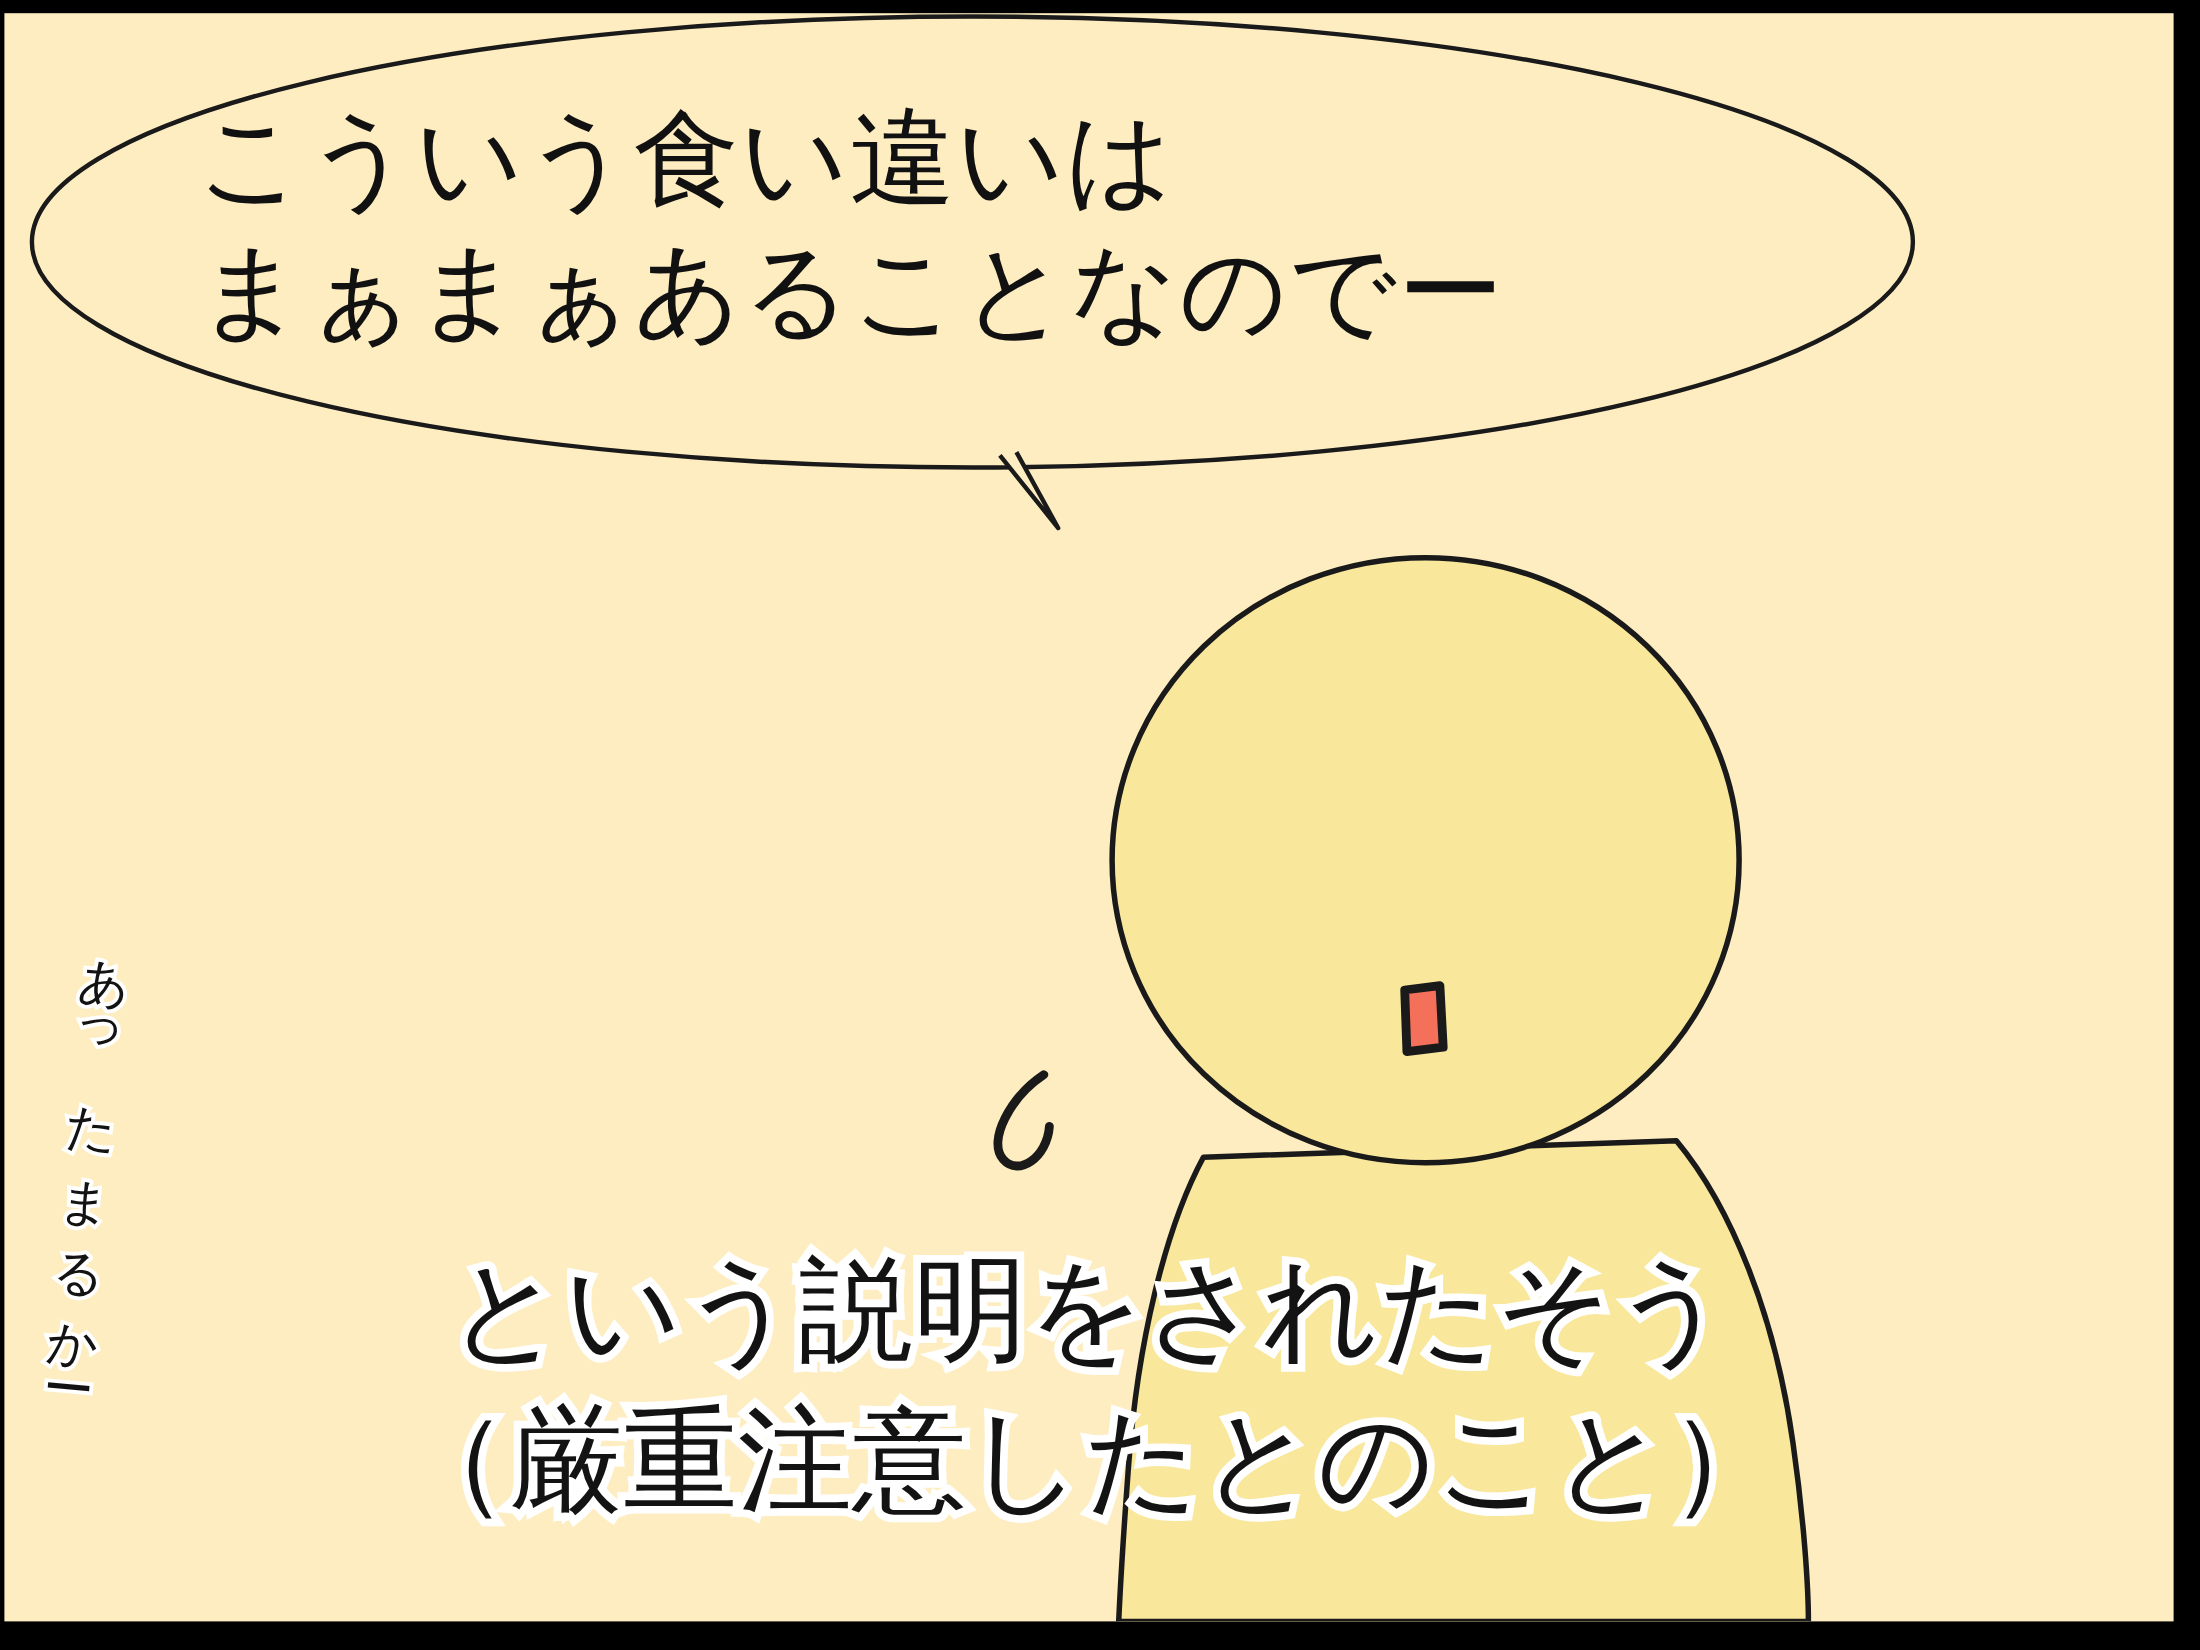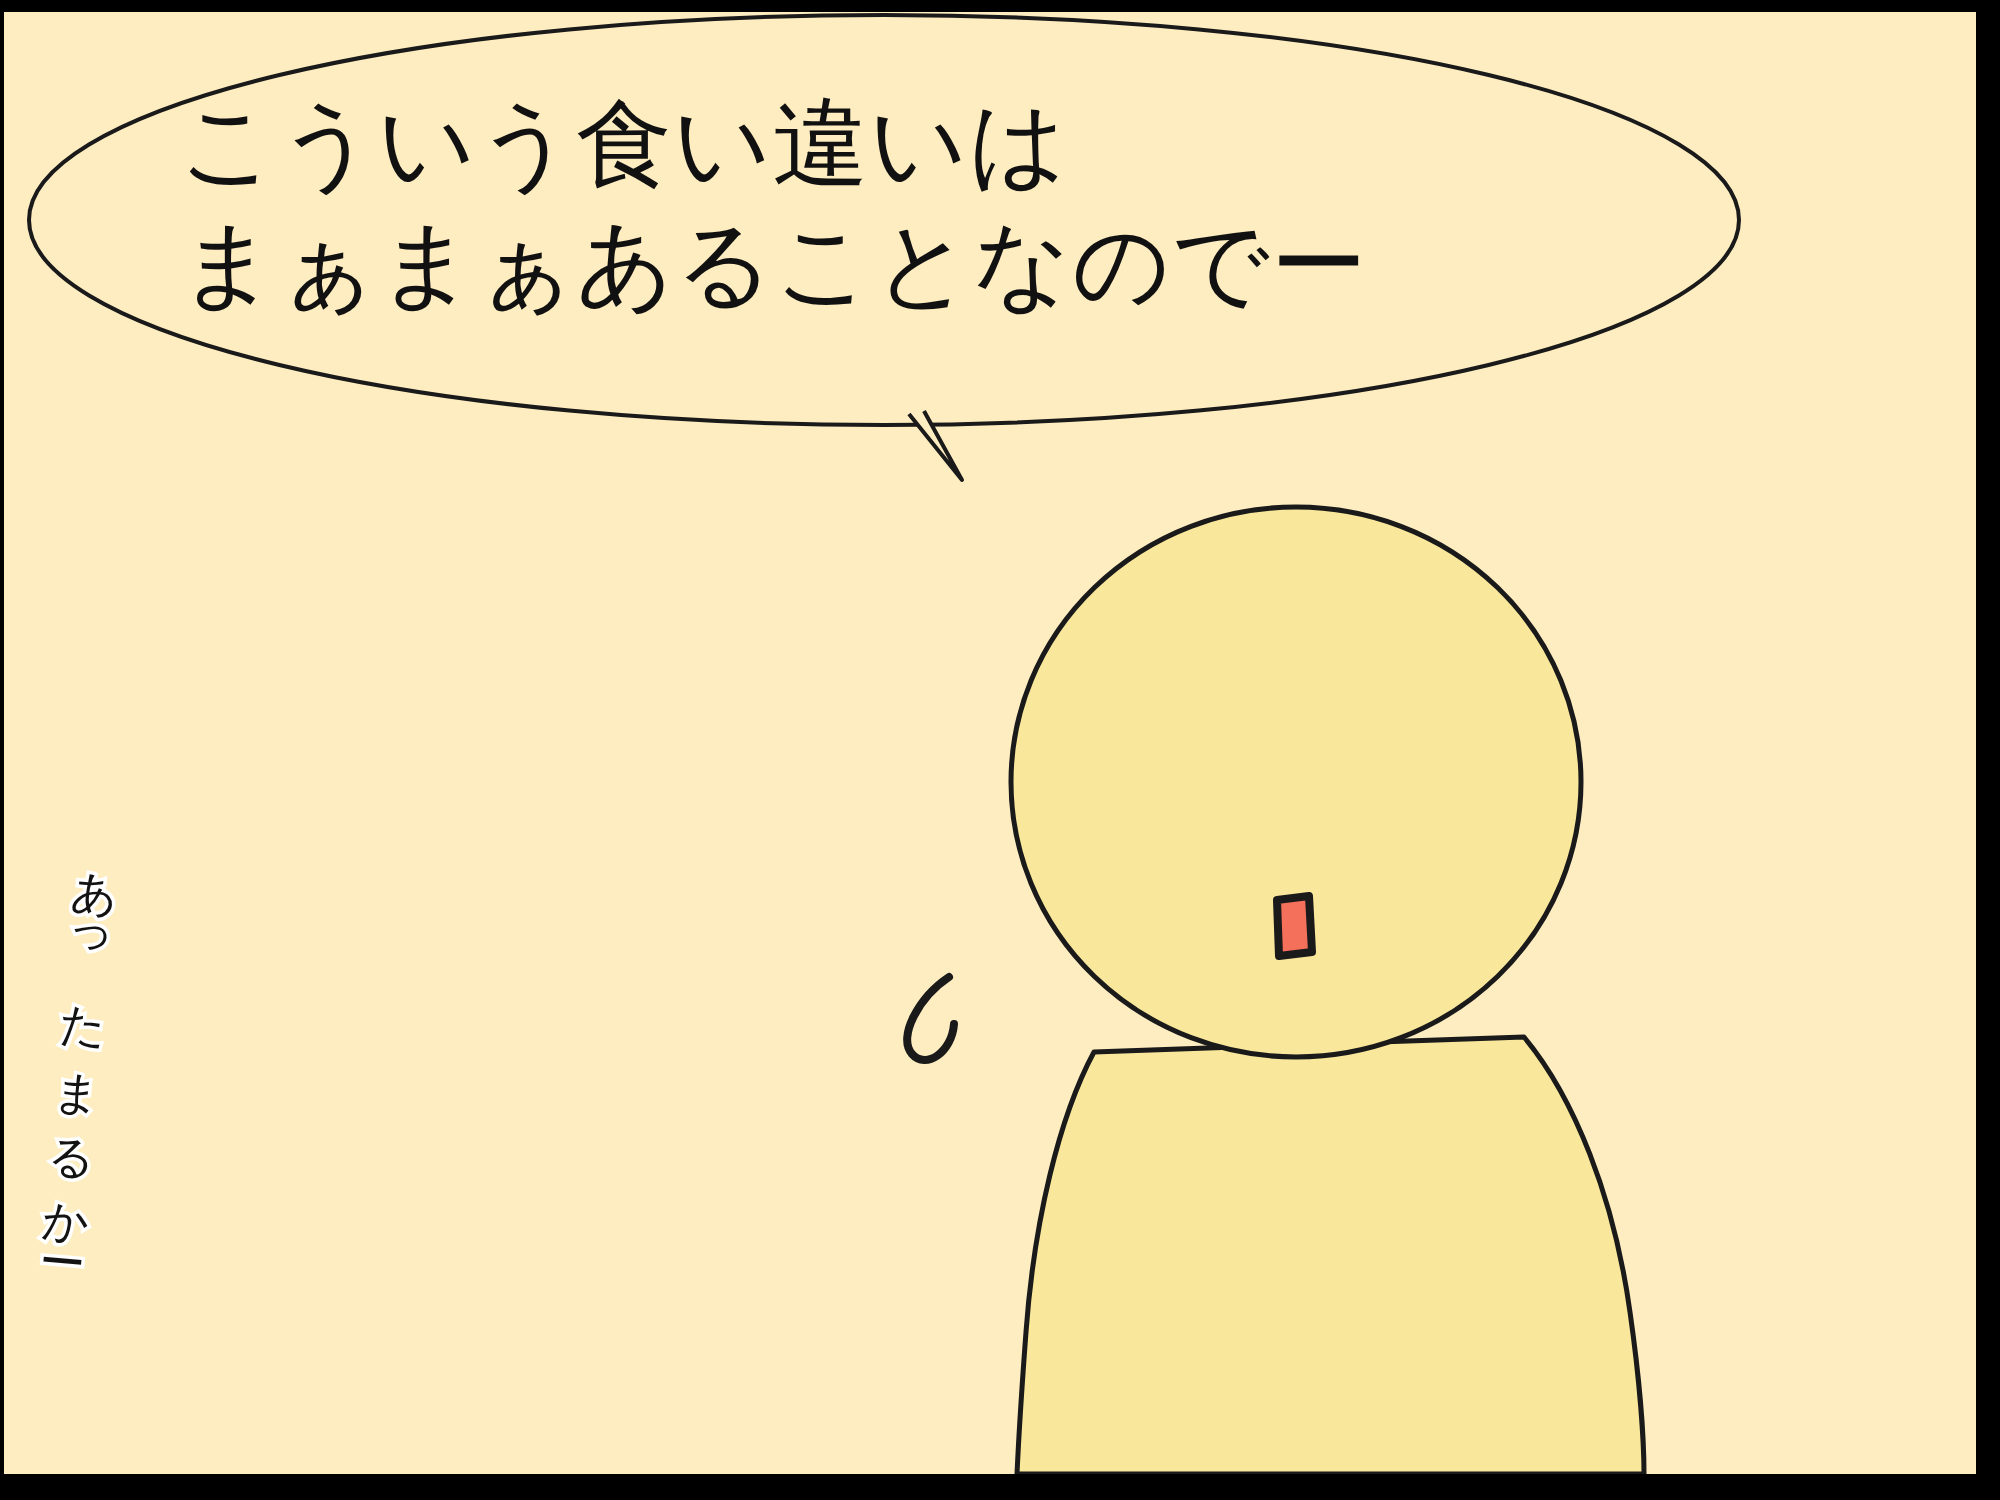--- a/index.html
+++ b/index.html
@@ -112,17 +112,19 @@
       <path d="M945 965 C 915 985, 893 1025, 908 1042 C 922 1058, 948 1040, 950 1012" fill="none" stroke="#1a1a1a" stroke-width="8" stroke-linecap="round"></path>
 
       <ellipse cx="880" cy="208" rx="855" ry="205" fill="#FDEDC0" stroke="#1a1a1a" stroke-width="4"></ellipse>
       <path d="M920 399 L958 468 L905 402" fill="#FDEDC0" stroke="#1a1a1a" stroke-width="4" stroke-linejoin="round"></path>
     </svg>
 
     <div class="bubble-text">こういう食い違いは
 まぁまぁあることなのでー</div>
 
 
+    <div class="caption">という説明をされたそう
+（厳重注意したとのこと）</div>
 
     <div class="side-text">あったまるかー</div>
 
   </div>
 </div>
 
 </body></html>

